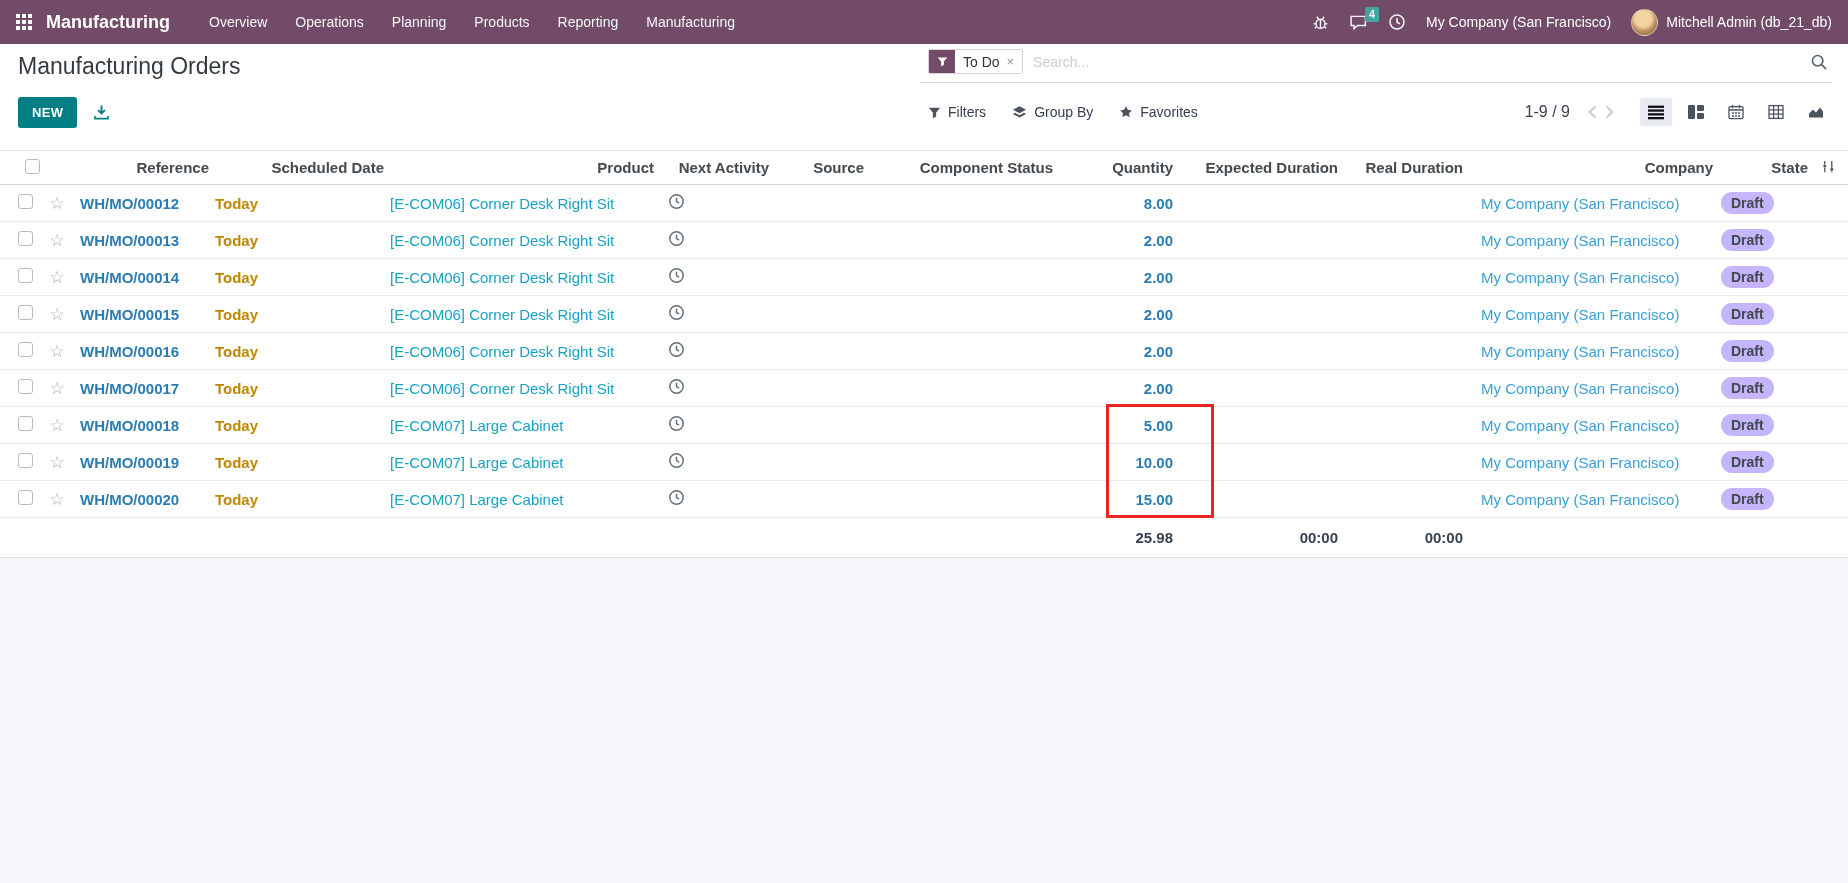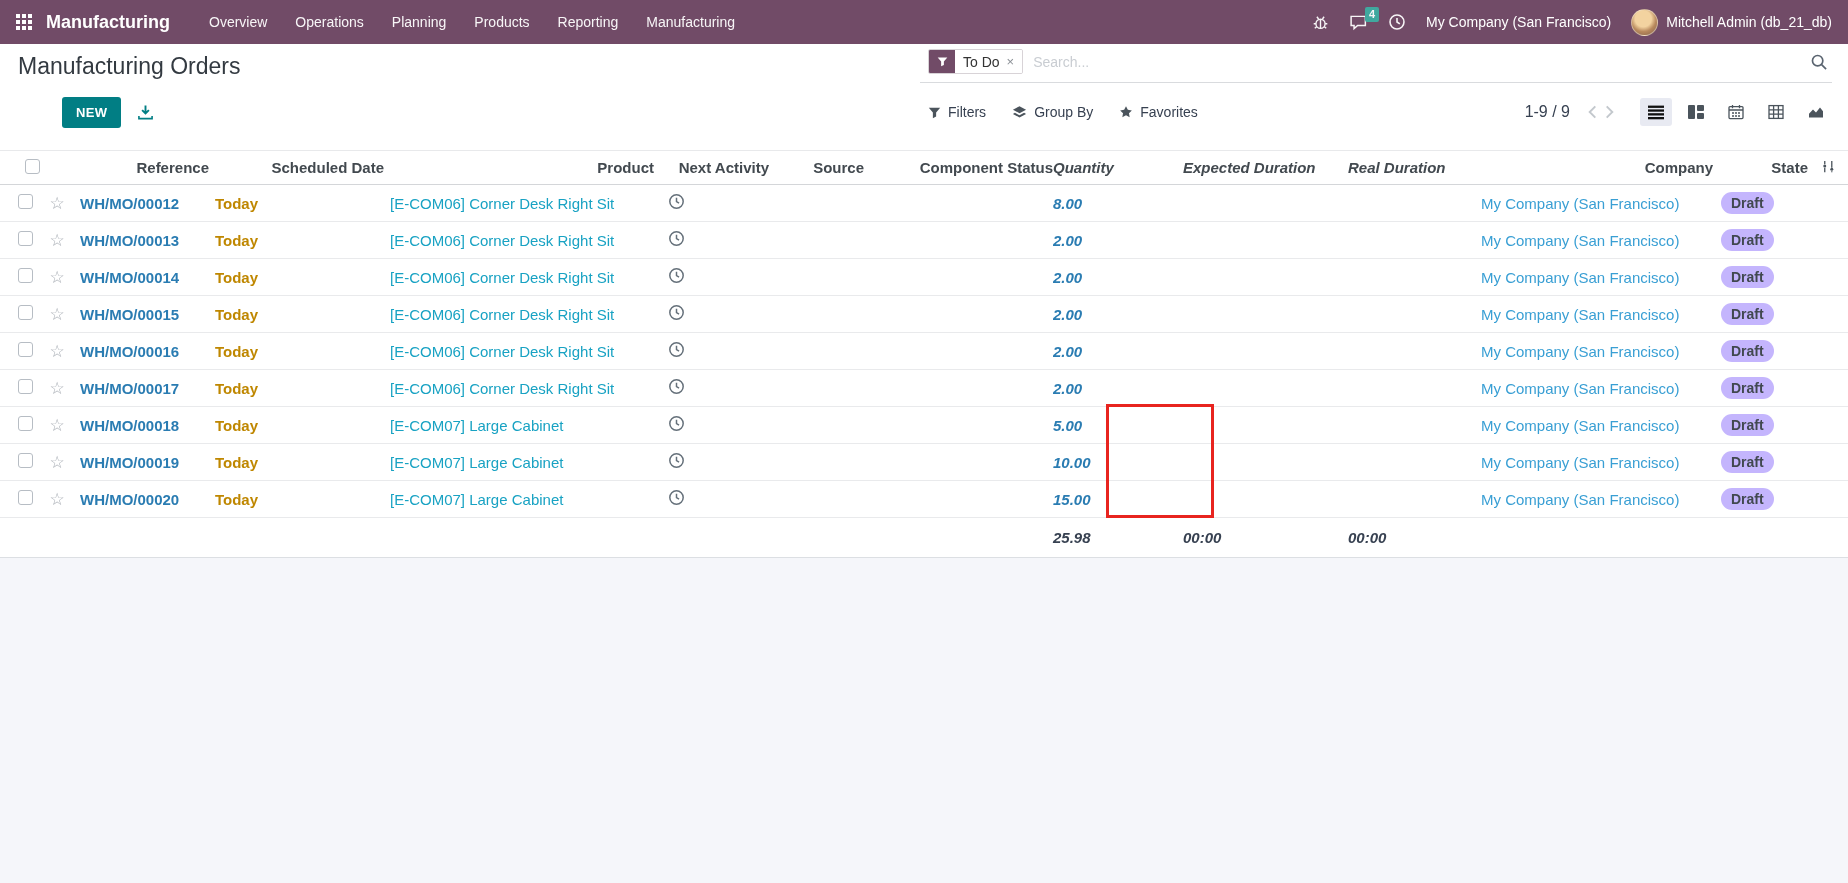--- a/index.html
+++ b/index.html
@@ -56,21 +56,21 @@
   .facet-remove { color: #8a8f95; font-size: 13px; cursor: pointer; line-height: 1; }
   .search-input { flex: 1; border: none; outline: none; font-size: 14px; color: #333; background: transparent; font-family: inherit; }
   .search-input::placeholder { color: #c9cdd2; }
   .search-glyph { color: #5a6470; margin-left: 8px; cursor: pointer; }
 
   .cp-bottom { height: 48px; position: relative; display: flex; align-items: center; margin-bottom: 14px; }
   .cp-left { display: flex; align-items: center; margin-left: 18px; gap: 16px; }
   .btn-new {
     background: #017E84; color: #fff; border: none; font-family: inherit;
     font-size: 13px; font-weight: 700; letter-spacing: .3px; padding: 8px 14px;
-    border-radius: 3px; cursor: pointer; margin-left: 44px;
+    border-radius: 3px; cursor: pointer;
   }
   .download-btn { color: #017E84; cursor: pointer; }
   .cp-middle { position: absolute; left: 928px; display: flex; align-items: center; gap: 26px; }
   .cp-tool { display: flex; align-items: center; gap: 7px; font-size: 14px; color: #374151; cursor: pointer; }
   .cp-tool .ticon { color: #4b545c; }
   .cp-right { margin-left: auto; display: flex; align-items: center; margin-right: 16px; }
   .pager-text { font-size: 16px; color: #374151; margin-right: 14px; }
   .pager-btn { color: #c3c8cd; cursor: pointer; padding: 4px; }
   .view-switcher { display: flex; align-items: center; gap: 8px; margin-left: 22px; }
   .view-btn { padding: 6px 8px; border-radius: 3px; color: #4b545c; cursor: pointer; }
@@ -89,21 +89,21 @@
   }
   tfoot td { height: 40px; font-size: 15px; font-weight: 700; color: #374151; border-bottom: 1px solid #dcdfe3; vertical-align: middle; }
   .c-check { padding-left: 18px; }
   .checkbox { width: 15px; height: 15px; border: 1px solid #b7bdc4; border-radius: 3px; background: #fff; cursor: pointer; }
   .c-star { text-align: center; }
   .row-star { color: #a9aeb5; font-size: 17px; cursor: pointer; }
   .pad { padding-left: 6px; }
   .c-activity { padding-left: 14px; }
   .c-source { padding-left: 24px; }
   .c-component { padding-left: 20px; margin-top: 28px; }
-  .num { text-align: left; padding-right: 10px; font-style: italic; }
+  .num { text-align: right; padding-right: 10px; }
   .c-company { padding-left: 8px; }
   .c-state { padding-left: 8px; }
   .c-settings { text-align: center; }
   .ref-link { color: #2a7cb2; font-weight: 700; cursor: pointer; }
   .date-today { color: #bf8700; font-weight: 700; }
   .product-link { color: #18a2c3; cursor: pointer; }
   .qty { color: #2a7cb2; font-weight: 600; }
   .company-link { color: #399fd4; cursor: pointer; }
   .state-badge {
     display: inline-block; background: #c4b5fd; color: #41484f; font-size: 14px;

